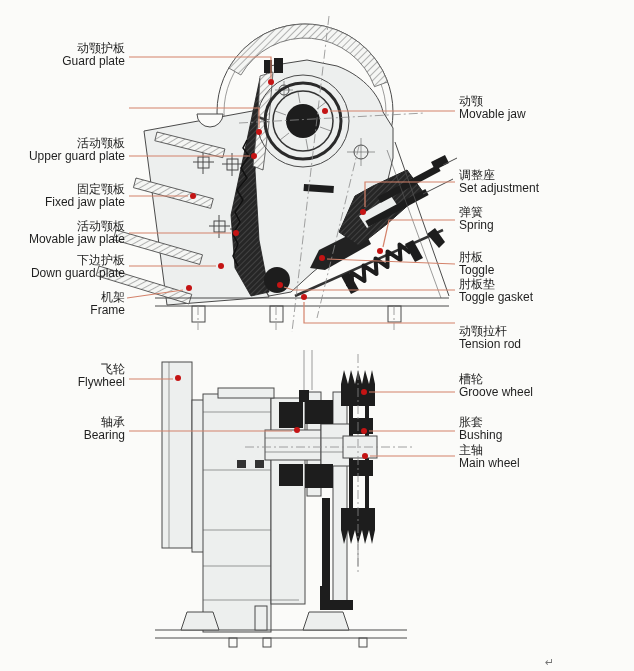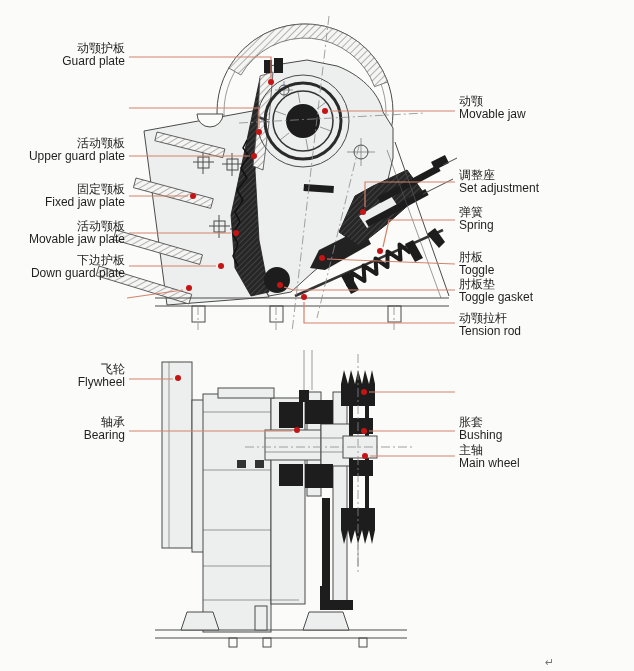--- a/index.html
+++ b/index.html
@@ -296,20 +296,24 @@
   <span>Movable jaw plate</span>
     </div>
 <div class="lbl lbl-left" style="top:183px">
   <span>固定颚板</span>
   <span>Fixed jaw plate</span>
     </div>
 <div class="lbl lbl-left" style="top:254px">
   <span>下边护板</span>
   <span>Down guard plate</span>
     </div>
+<div class="lbl lbl-left" style="top:291px">
+  <span>机架</span>
+  <span>Frame</span>
+    </div>
 
 <div class="lbl lbl-right" style="top:169px">
   <span>调整座</span>
   <span>Set adjustment</span>
     </div>
 <div class="lbl lbl-right" style="top:95px">
   <span>动颚</span>
   <span>Movable jaw</span>
     </div>
 <div class="lbl lbl-right" style="top:206px">
@@ -317,34 +321,38 @@
   <span>Spring</span>
     </div>
 <div class="lbl lbl-right" style="top:251px">
   <span>肘板</span>
   <span>Toggle</span>
     </div>
 <div class="lbl lbl-right" style="top:278px">
   <span>肘板垫</span>
   <span>Toggle gasket</span>
     </div>
-<div class="lbl lbl-right" style="top:312px">
+<div class="lbl lbl-right" style="top:325px">
   <span>动颚拉杆</span>
   <span>Tension rod</span>
     </div>
 
 <div class="lbl lbl-left" style="top:363px">
   <span>飞轮</span>
   <span>Flywheel</span>
     </div>
 <div class="lbl lbl-left" style="top:416px">
   <span>轴承</span>
   <span>Bearing</span>
     </div>
 
+<div class="lbl lbl-right" style="top:373px">
+  <span>槽轮</span>
+  <span>Groove wheel</span>
+    </div>
 <div class="lbl lbl-right" style="top:416px">
   <span>胀套</span>
   <span>Bushing</span>
     </div>
 <div class="lbl lbl-right" style="top:444px">
   <span>主轴</span>
   <span>Main wheel</span>
     </div>
 
 <span id="return-mark">↵</span>

